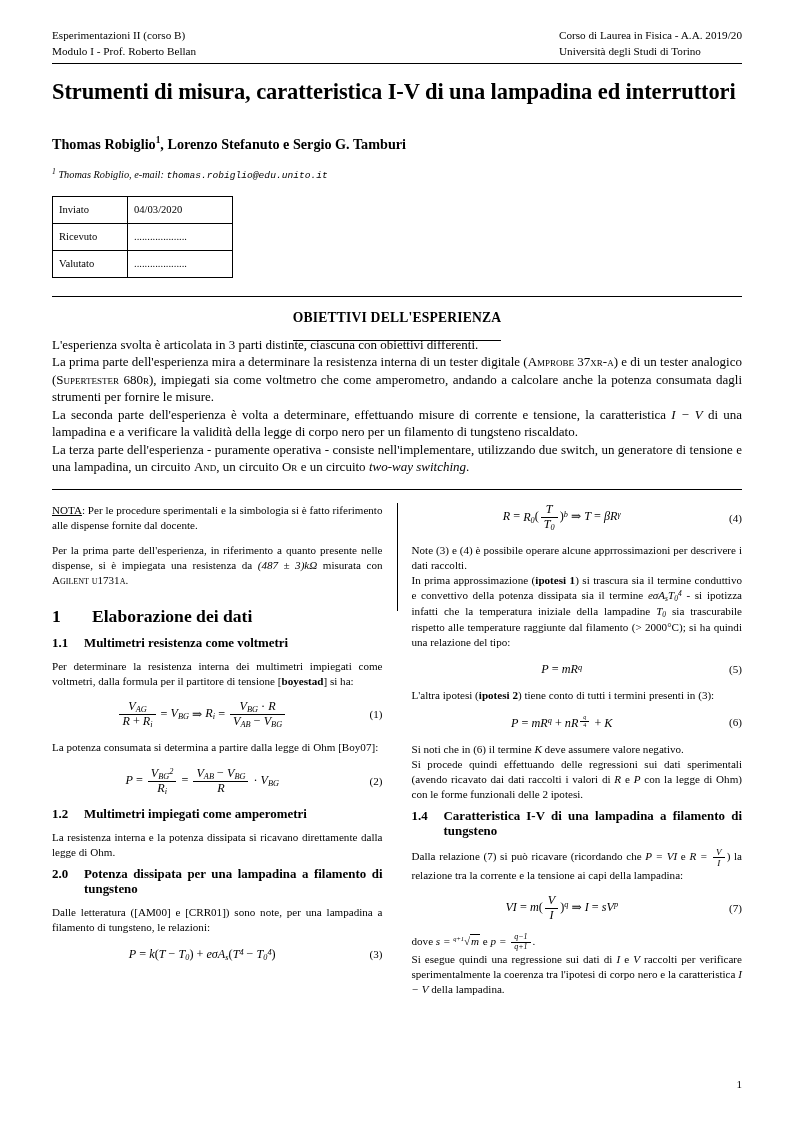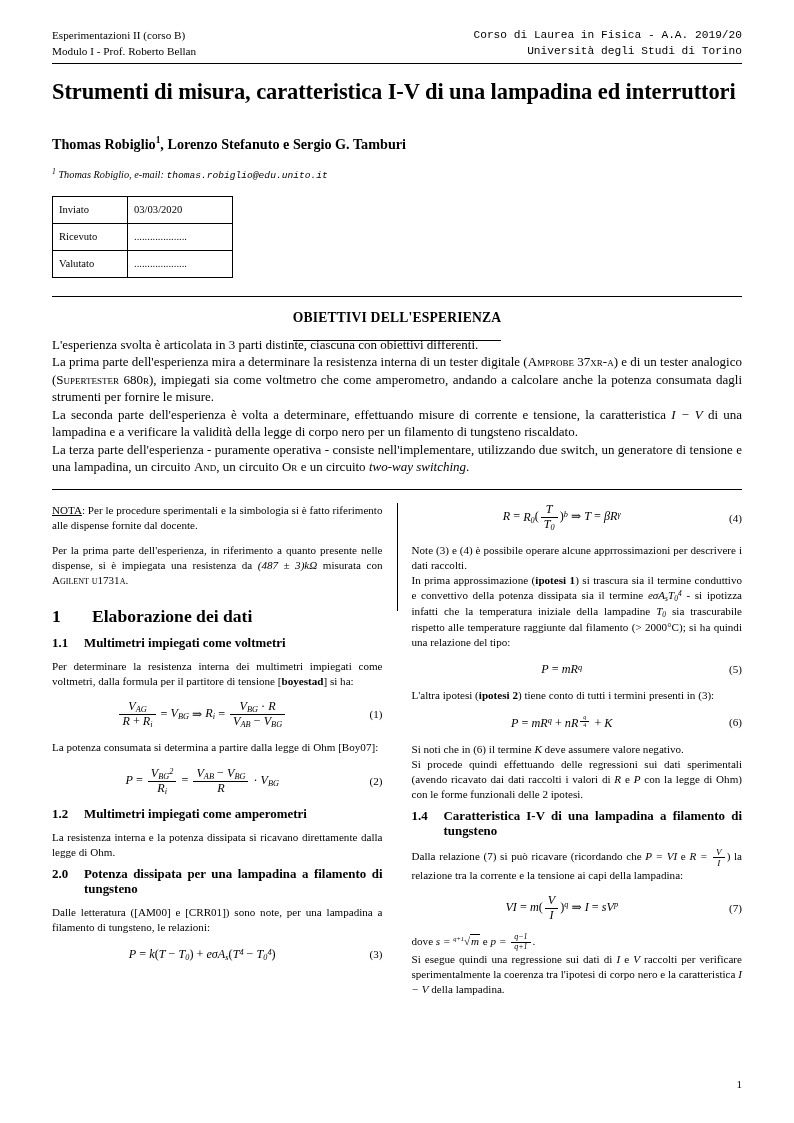--- a/index.html
+++ b/index.html
@@ -30,21 +30,21 @@
   }
 
   
   .runhead {
     display: flex;
     justify-content: space-between;
     font-size: 11.2px;
     line-height: 1.42;
   }
   .runhead .col-l { text-align: left; }
-  .runhead .col-r { text-align: right; font-family: Liberation Mono, monospace; }
+  .runhead .col-r { text-align: left; }
   .rule-top {
     border-bottom: 1.1px solid #000;
     margin-top: 3px;
   }
 
   
   .title {
     font-size: 22.5px;
     font-weight: bold;
     line-height: 1.21;
@@ -226,21 +226,21 @@
     <div class="affil">
       <sup>1</sup>
       <span>Thomas Robiglio, e-mail:</span>
       <span class="mono">thomas.robiglio@edu.unito.it</span>
     </div>
 
     <table class="datetable">
       <tbody>
           <tr>
         <td class="lab">Inviato</td>
-        <td class="val">03/03/2020</td>
+        <td class="val">04/03/2020</td>
       </tr>
       <tr>
         <td class="lab">Ricevuto</td>
         <td class="val">....................</td>
       </tr>
       <tr>
         <td class="lab">Valutato</td>
         <td class="val">....................</td>
       </tr>
     </tbody>
@@ -269,21 +269,21 @@
 
         <p><span>Per la prima parte dell'esperienza, in riferimento a quanto presente nelle dispense, si è impiegata una resistenza da </span><span class="math">(487 ± 3)kΩ</span><span> misurata con </span><span class="sc">Agilent u1731a</span><span>.</span></p>
 
         <h1 class="sec">
           <span class="num">1</span>
           <span>Elaborazione dei dati</span>
         </h1>
 
         <h2 class="sub">
           <span class="num">1.1</span>
-          <span class="txt">Multimetri impiegati come voltmetri</span>
+          <span class="txt">Multimetri resistenza come voltmetri</span>
         </h2>
 
         <p><span>Per determinare la resistenza interna dei multimetri impiegati come voltmetri, dalla formula per il partitore di tensione [</span><span class="b">boyestad</span><span>] si ha:</span></p>
 
         <div class="eqrow">
           <span class="eq">
             <span class="frac"><span class="num-t"><span class="math">V<sub>AG</sub></span></span><span class="den-t"><span class="math">R</span><span class="opx"> + </span><span class="math">R<sub>i</sub></span></span></span>
             <span class="opx"> = </span><span class="math">V<sub>BG</sub></span>
             <span class="opx"> ⇒ </span><span class="math">R<sub>i</sub></span><span class="opx"> = </span>
             <span class="frac"><span class="num-t"><span class="math">V<sub>BG</sub></span><span class="opx"> · </span><span class="math">R</span></span><span class="den-t"><span class="math">V<sub>AB</sub></span><span class="opx"> − </span><span class="math">V<sub>BG</sub></span></span></span>

